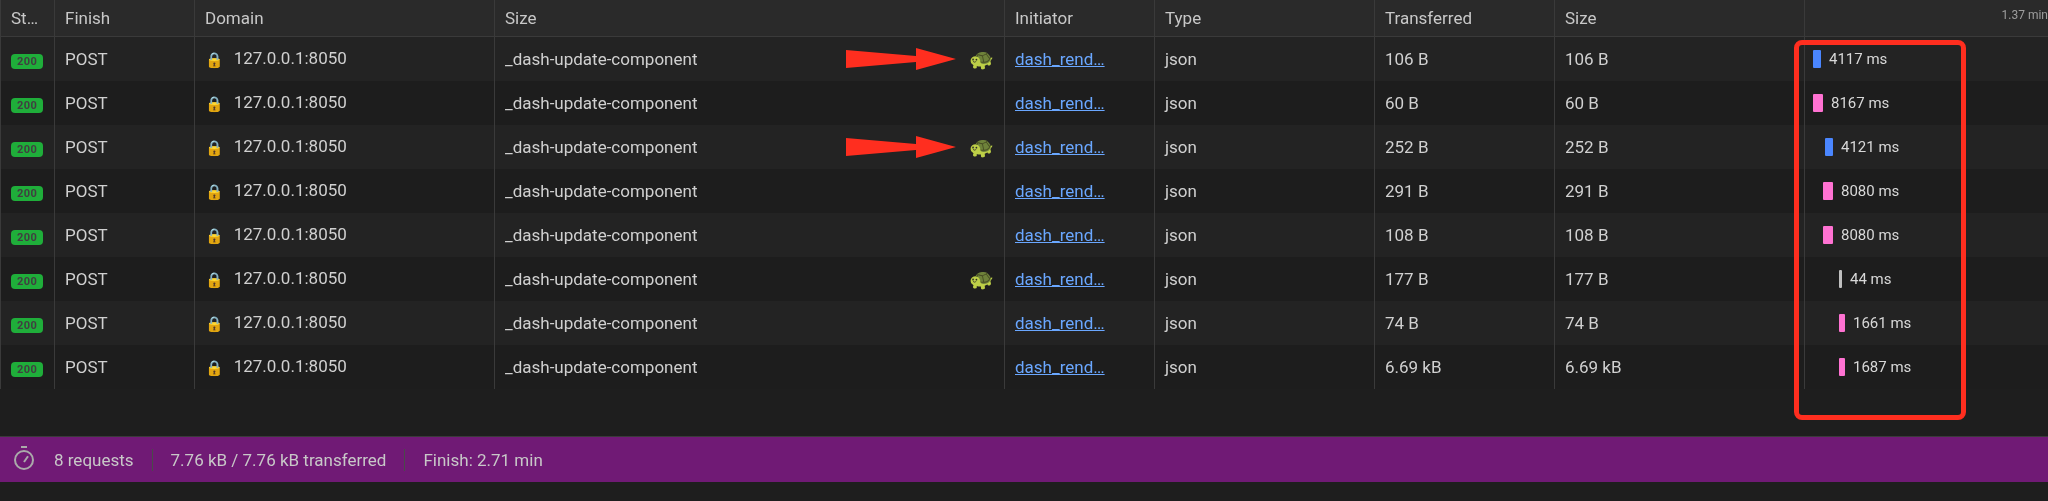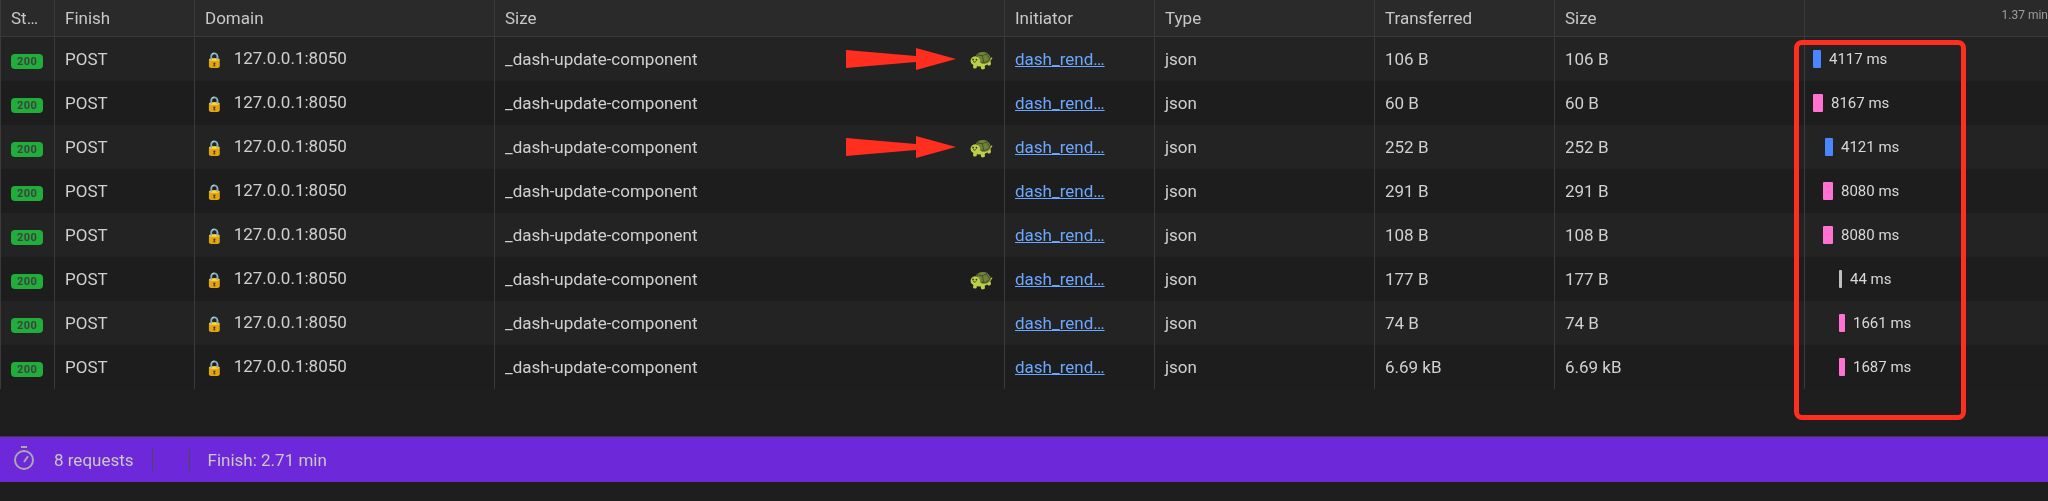--- a/index.html
+++ b/index.html
@@ -119,21 +119,21 @@
     border: 5px solid #ff2e1f;
     border-radius: 8px;
     pointer-events: none;
   }
 
   
   .status-bar {
     position: absolute;
     left: 0; right: 0; bottom: 0;
     height: 46px;
-    background: #6d28d9;
+    background: #701a75;
     border-top: 1px solid #3a3a3a;
     display: flex;
     align-items: center;
     padding: 0 14px;
     color: #c8c8c8;
     font-size: 17px;
   }
   .status-bar .sep {
     width: 1px; height: 22px; background: #4a4a4a;
     margin: 0 18px;
@@ -344,17 +344,18 @@
         </tr>
       </tbody>
   </table>
 
   <div class="highlight-box" id="hl-box" style="left: 1794px; top: 40px; width: 172px; height: 380px;"></div>
 
   <div class="status-bar">
     <span class="stopwatch-icon"></span>
     <span>8 requests</span>
     <span class="sep"></span>
+    <span>7.76 kB / 7.76 kB transferred</span>
     <span class="sep"></span>
     <span>Finish: 2.71 min</span>
   </div>
 
 </div>
 
 </body></html>

